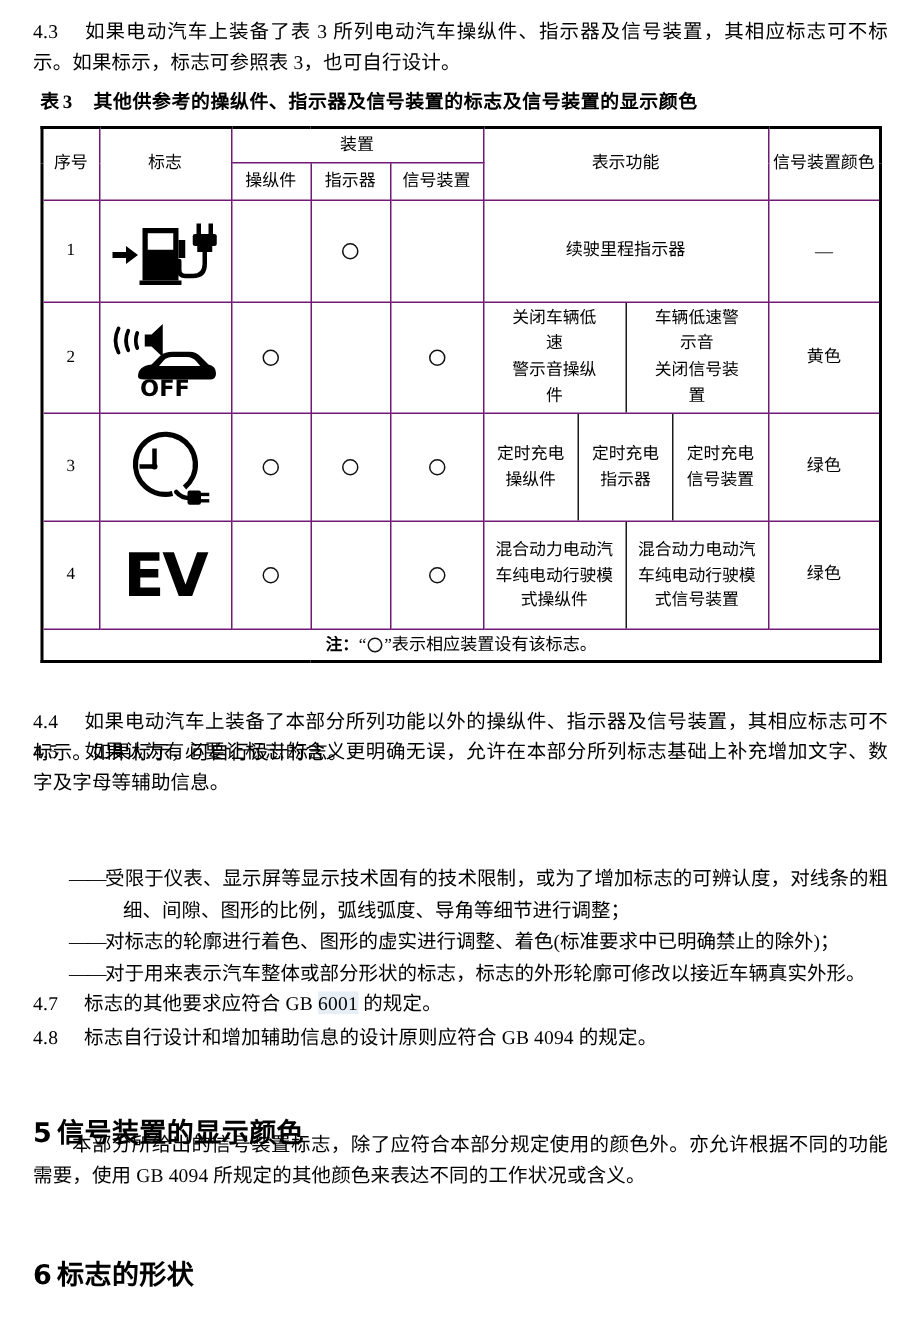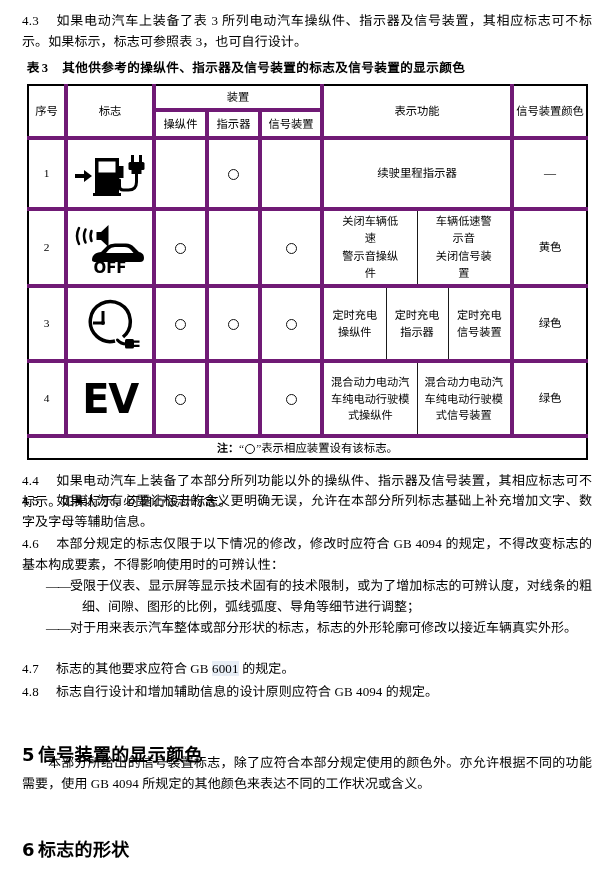--- a/index.html
+++ b/index.html
@@ -86,21 +86,21 @@
     left: 27px;
     top: 84px;
     width: 559px;
   }
   table.spec {
     border-collapse: collapse;
     width: 559px;
     table-layout: fixed;
   }
   table.spec td, table.spec th {
-    border: 4px solid #701a75;
+    border: 1px solid #701a75;
     font-weight: normal;
     font-size: 11.4px;
     text-align: center;
     vertical-align: middle;
     padding: 0;
     line-height: 1.5;
     font-family: "Liberation Serif", "DejaVu Serif", serif;
   }
   table.spec thead td {
     font-size: 11.3px;
@@ -357,26 +357,24 @@
   </div>
 
   <div class="para-block" style="top:470px;">
     <p class="para"><span class="num clause-num">4.4</span><span class="gap-after-num"></span><span>如果电动汽车上装备了本部分所列功能以外的操纵件、指示器及信号装置，其相应标志可不标示。如果标示，可自行设计标志。</span></p>
   </div>
 
   <div class="para-block" style="top:490px;">
     <p class="para"><span class="num clause-num">4.5</span><span class="gap-after-num"></span><span>如果认为有必要让标志的含义更明确无误，允许在本部分所列标志基础上补充增加文字、数字及字母等辅助信息。</span></p>
   </div>
 
-  <div class="para-block" style="top:533px;">
-    <p class="para"><span class="num clause-num">4.6</span><span class="gap-after-num"></span><span>本部分规定的标志仅限于以下情况的修改，修改时应符合 GB 4094 的规定，不得改变标志的基本构成要素，不得影响使用时的可辨认性：</span></p>
-  </div>
 
   <div class="para-block" style="top:575px;">
     <span class="dash-item"><span class="dash-lead">——</span><span>受限于仪表、显示屏等显示技术固有的技术限制，或为了增加标志的可辨认度，对线条的粗细、间隙、图形的比例，弧线弧度、导角等细节进行调整；</span></span>
+    <span class="dash-item"><span class="dash-lead">——</span><span>对标志的轮廓进行着色、图形的虚实进行调整、着色(标准要求中已明确禁止的除外)；</span></span>
     <span class="dash-item"><span class="dash-lead">——</span><span>对于用来表示汽车整体或部分形状的标志，标志的外形轮廓可修改以接近车辆真实外形。</span></span>
   </div>
 
   <div class="para-block" style="top:658px;">
     <p class="para"><span class="num clause-num">4.7</span><span class="gap-after-num"></span><span>标志的其他要求应符合 GB </span><span class="hl num">6001</span><span> 的规定。</span></p>
   </div>
 
   <div class="para-block" style="top:681px;">
     <p class="para"><span class="num clause-num">4.8</span><span class="gap-after-num"></span><span>标志自行设计和增加辅助信息的设计原则应符合 GB 4094 的规定。</span></p>
   </div>

